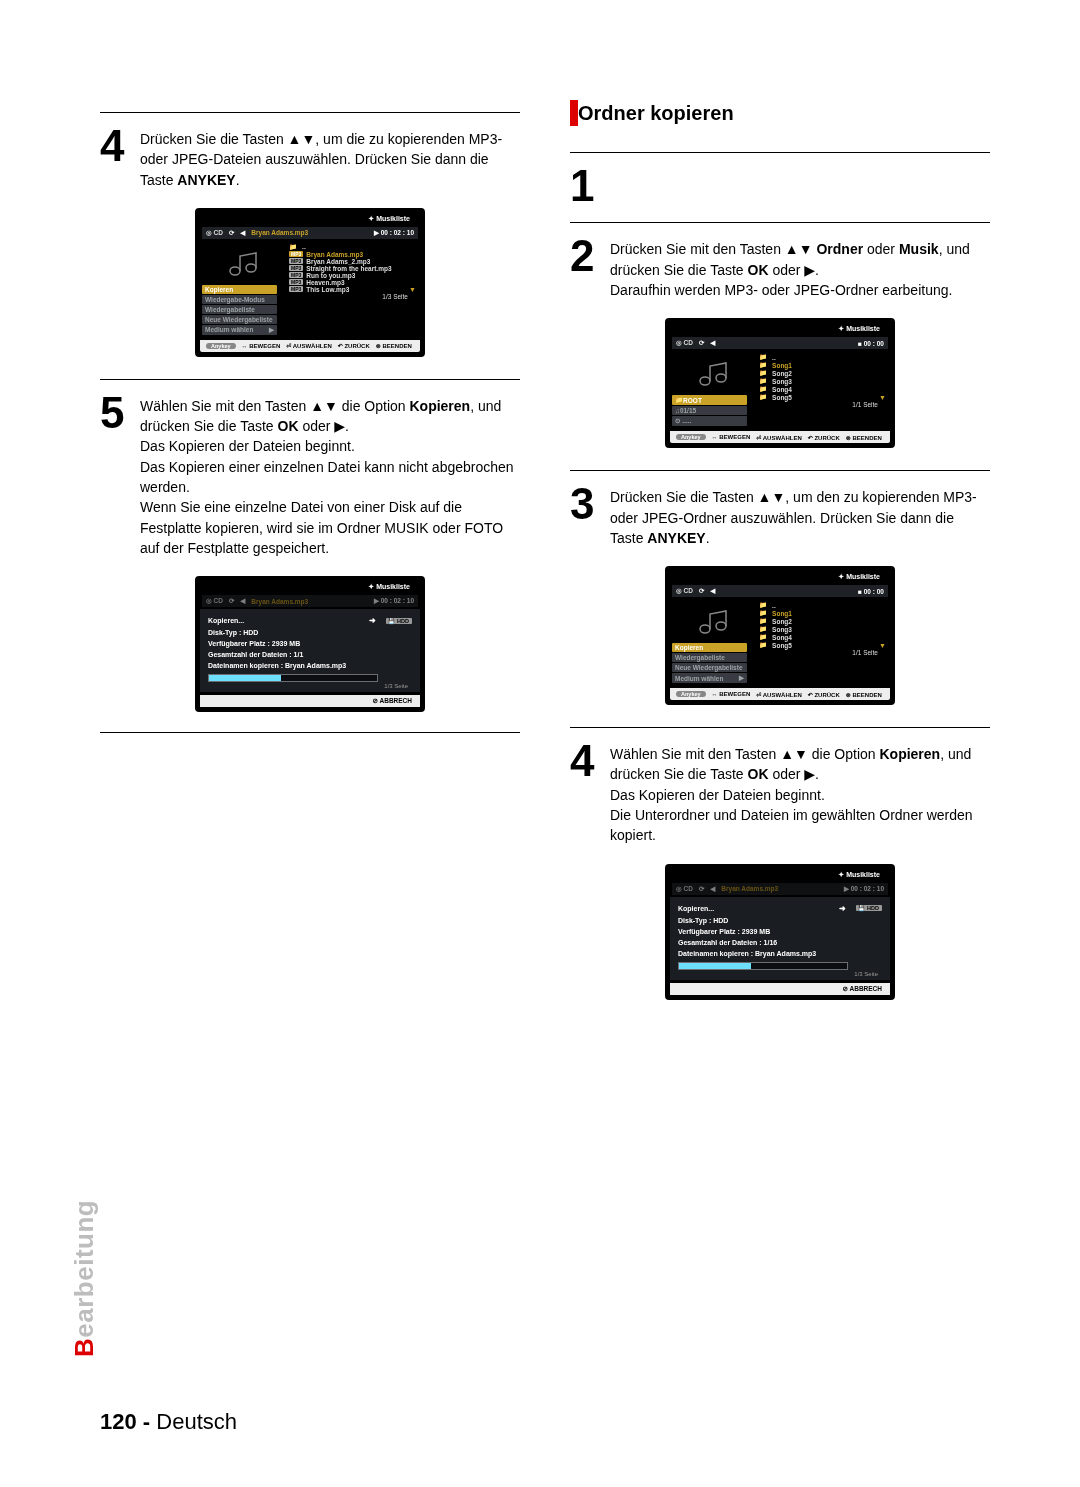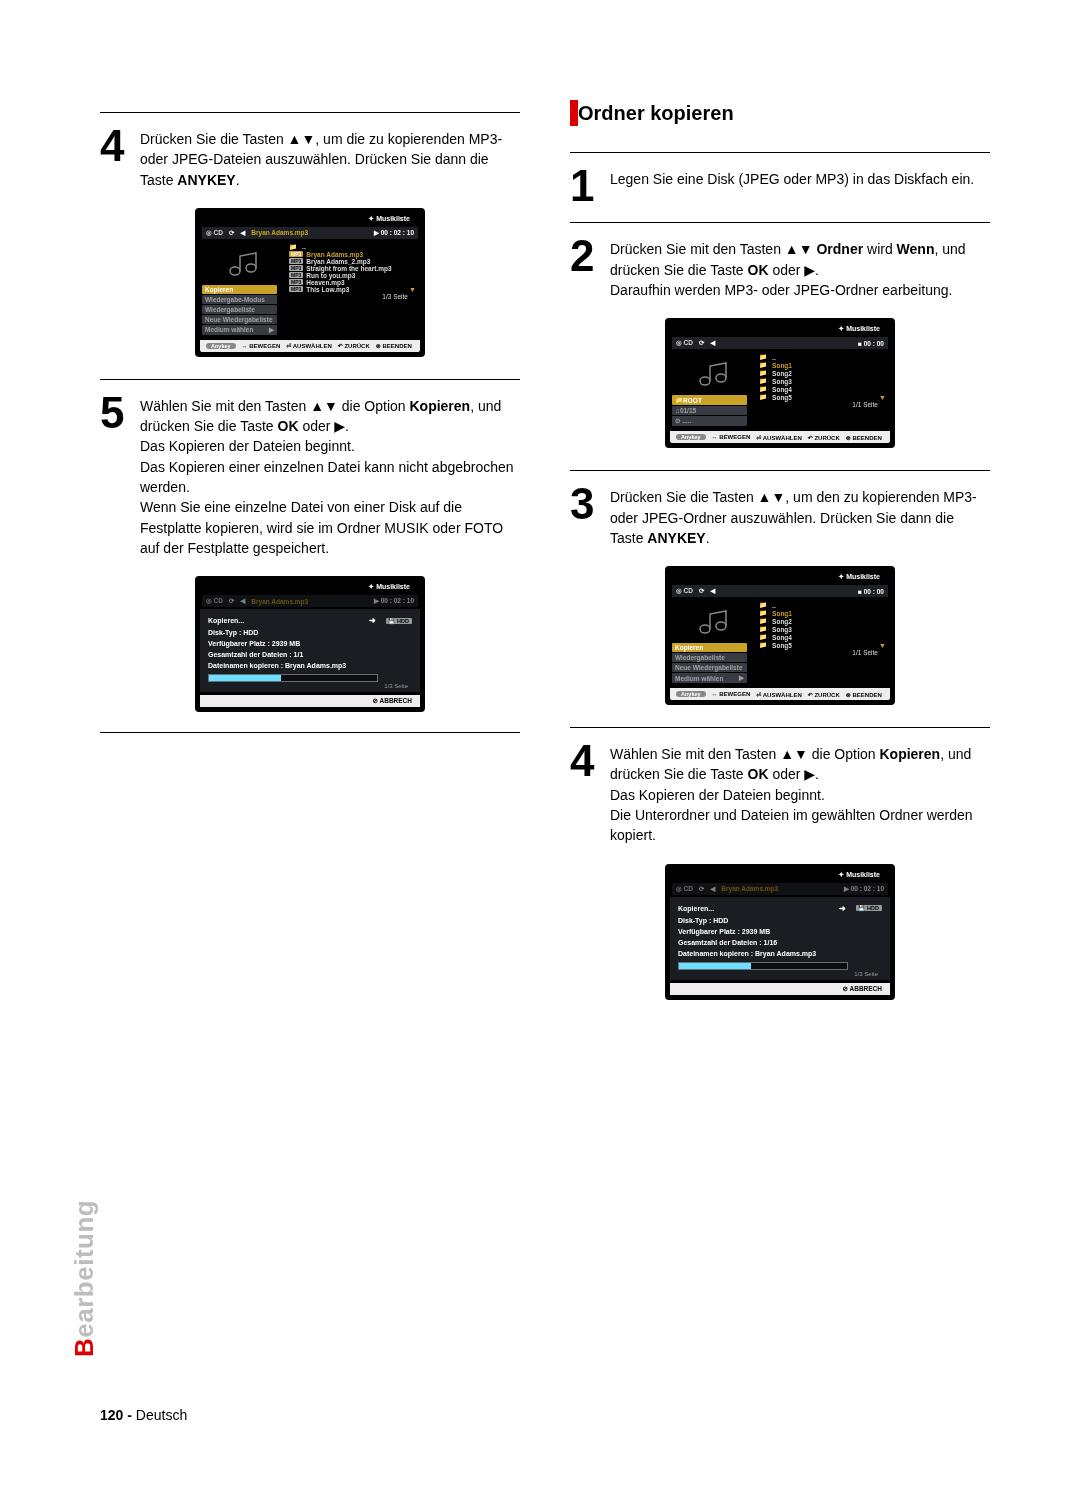--- a/index.html
+++ b/index.html
@@ -200,22 +200,22 @@
     font-size: 26px;
     font-weight: bold;
     color: #bdbdbd;
     letter-spacing: 0.5px;
   }
   .side-tab .accent { color: #d00; }
 
   .footer {
     position: absolute;
     left: 100px;
-    bottom: 64px;
-    font-size: 14px;
+    bottom: 52px;
+    font-size: 22px;
   }
   .footer .pn { font-weight: bold; }
 
   .screen-wrap { position: relative; }
   .folder-ic { color: #bbb; font-size: 6.5px; margin-right: 2px; }
 </style>
 </head>
 <body>
 
 <div class="page">
@@ -356,28 +356,27 @@
 
     <div class="col">
       <div class="section-header">
         <div class="red-bar"></div>
         <div class="section-title">Ordner kopieren</div>
       </div>
 
       <div class="rule"></div>
       <div class="step">
         <div class="step-num">1</div>
-        <div class="step-text">Legen Sie eine Disk (JPEG oder MP3) in das Diskfach ein.</div>
       </div>
 
       <div class="rule"></div>
       <div class="step">
         <div class="step-num">2</div>
         <div class="step-text">
-          <span>Drücken Sie mit den Tasten ▲▼ </span><span class="bold">Ordner</span><span> wird </span><span class="bold">Wenn</span><span>, und drücken Sie die Taste </span><span class="bold">OK</span><span> oder ▶.</span><br>
+          <span>Drücken Sie mit den Tasten ▲▼ </span><span class="bold">Ordner</span><span> oder </span><span class="bold">Musik</span><span>, und drücken Sie die Taste </span><span class="bold">OK</span><span> oder ▶.</span><br>
           <span>Daraufhin werden MP3- oder JPEG-Ordner earbeitung.</span>
         </div>
       </div>
 
       <div class="screen">
         <div class="scr-title">✦ <span>Musikliste</span></div>
         <div class="scr-top-bar">
           <span class="cd">◎ <span>CD</span></span>
             <span>⟳</span>
             <span>◀</span>

